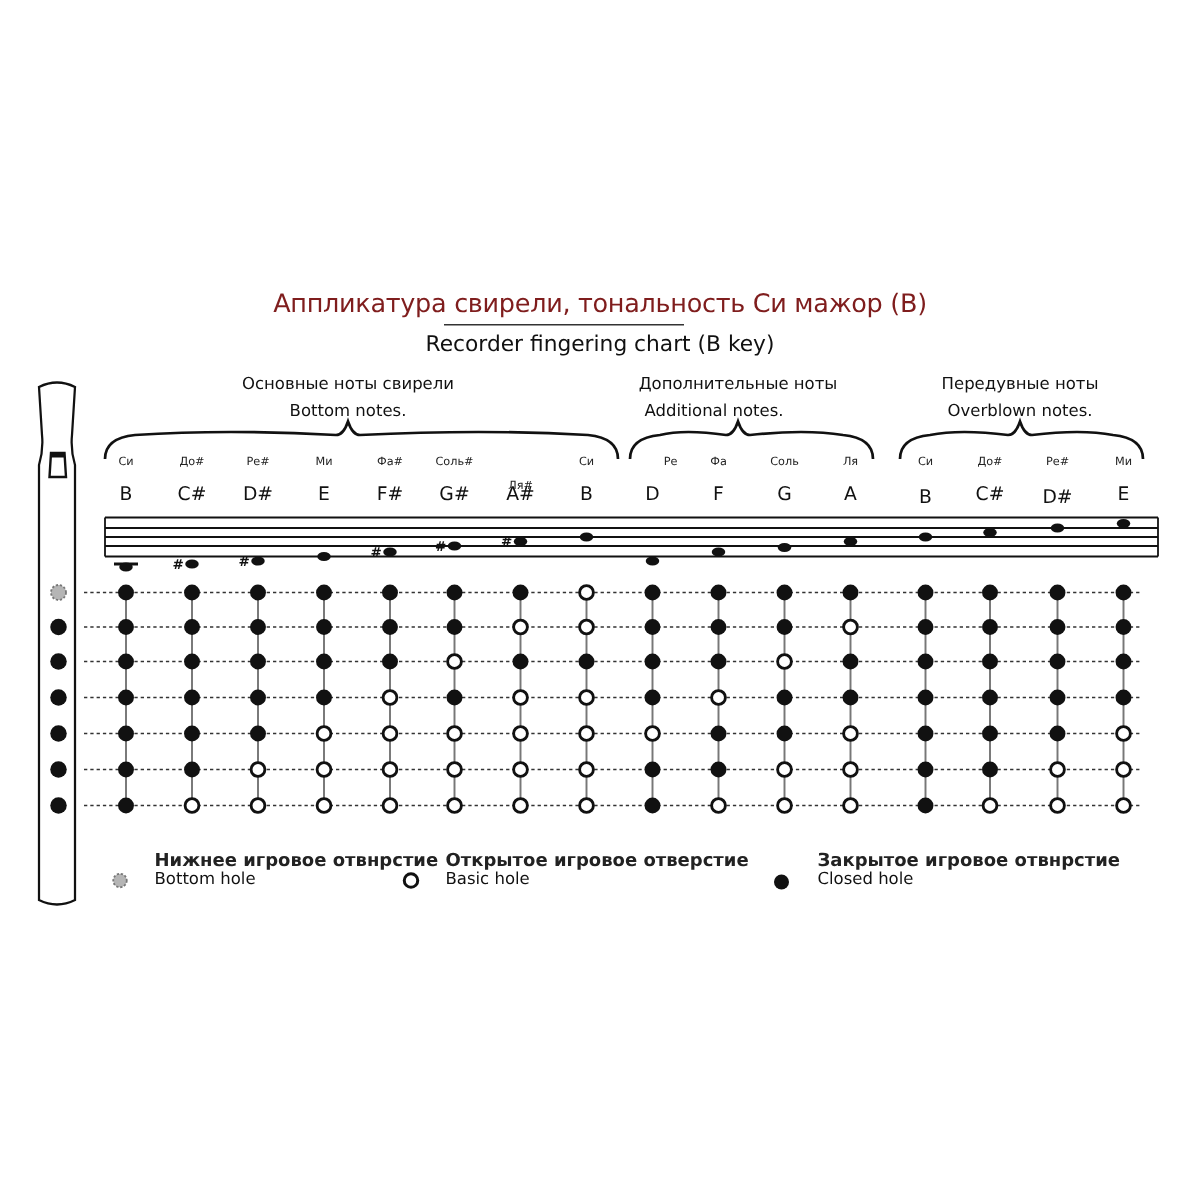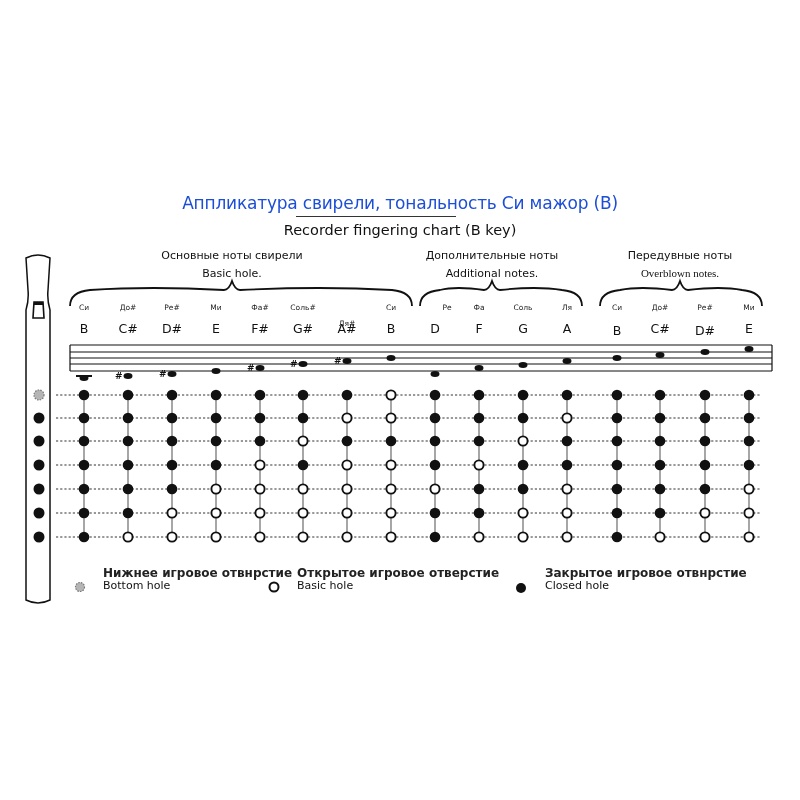--- a/index.html
+++ b/index.html
@@ -1,40 +1,40 @@
 <!DOCTYPE html>
 <html><head>
 <meta charset="utf-8">
 <style>
   html, body { margin:0; padding:0; background:#ffffff; }
   body { width:800px; height:800px; position:relative; overflow:hidden; font-family:"DejaVu Sans", sans-serif; color:#111; }
   .abs { position:absolute; }
-  .title-ru { left:0; width:800px; top:193px; text-align:center; font-size:17px; color:#1d4ed8; letter-spacing:-0.2px; }
+  .title-ru { left:0; width:800px; top:193px; text-align:center; font-size:17px; color:#7f1d1d; letter-spacing:-0.2px; }
   .title-rule { left:296px; top:216px; width:160px; height:1px; background:#333; }
   .title-en { left:0; width:800px; top:222px; text-align:center; font-size:14.5px; color:#111; }
   .group-ru, .group-en { font-size:11px; text-align:center; white-space:nowrap; transform:translateX(-50%); color:#111; }
   .note-ru { font-size:7.5px; font-weight:normal; transform:translateX(-50%); white-space:nowrap; color:#222; }
   .note-en { font-size:12.5px; transform:translateX(-50%); white-space:nowrap; color:#111; }
   .legend-ru { font-size:12px; color:#222; white-space:nowrap;font-weight:bold; }
   .legend-en { font-size:11px; color:#111; white-space:nowrap; }
   svg text { font-family:"DejaVu Sans", sans-serif; }
 </style>
 </head>
 <body>
 
 <div class="abs title-ru">Аппликатура свирели, тональность Си мажор (B)</div>
 <div class="abs title-rule"></div>
 <div class="abs title-en">Recorder fingering chart (B key)</div>
 
 <div class="abs group-ru" style="left:232px; top:249px;">Основные ноты свирели</div>
-<div class="abs group-en" style="left:232px; top:267px;">Basic hole.</div>
+<div class="abs group-en" style="left:232px; top:267px;">Bottom notes.</div>
 <div class="abs group-ru" style="left:492px; top:249px;">Дополнительные ноты</div>
-<div class="abs group-en" style="left:492px; top:267px;text-align:center;">Additional notes.</div>
+<div class="abs group-en" style="left:476px; top:267px;text-align:center;">Additional notes.</div>
 <div class="abs group-ru" style="left:680px; top:249px;">Передувные ноты</div>
-<div class="abs group-en" style="left:680px; top:267px;font-family:Liberation Serif, serif;">Overblown notes.</div>
+<div class="abs group-en" style="left:680px; top:267px;">Overblown notes.</div>
 
 <div id="note-labels">
   <div class="abs note-ru" style="left:84px;  top:303px;">Си</div>
   <div class="abs note-ru" style="left:128px; top:303px;">До#</div>
   <div class="abs note-ru" style="left:172px; top:303px;">Ре#</div>
   <div class="abs note-ru" style="left:216px; top:303px;">Ми</div>
   <div class="abs note-ru" style="left:260px; top:303px;">Фа#</div>
   <div class="abs note-ru" style="left:303px; top:303px;">Соль#</div>
   <div class="abs note-ru" style="left:347px; top:319px;">Ля#</div>
   <div class="abs note-ru" style="left:391px; top:303px;">Си</div>

